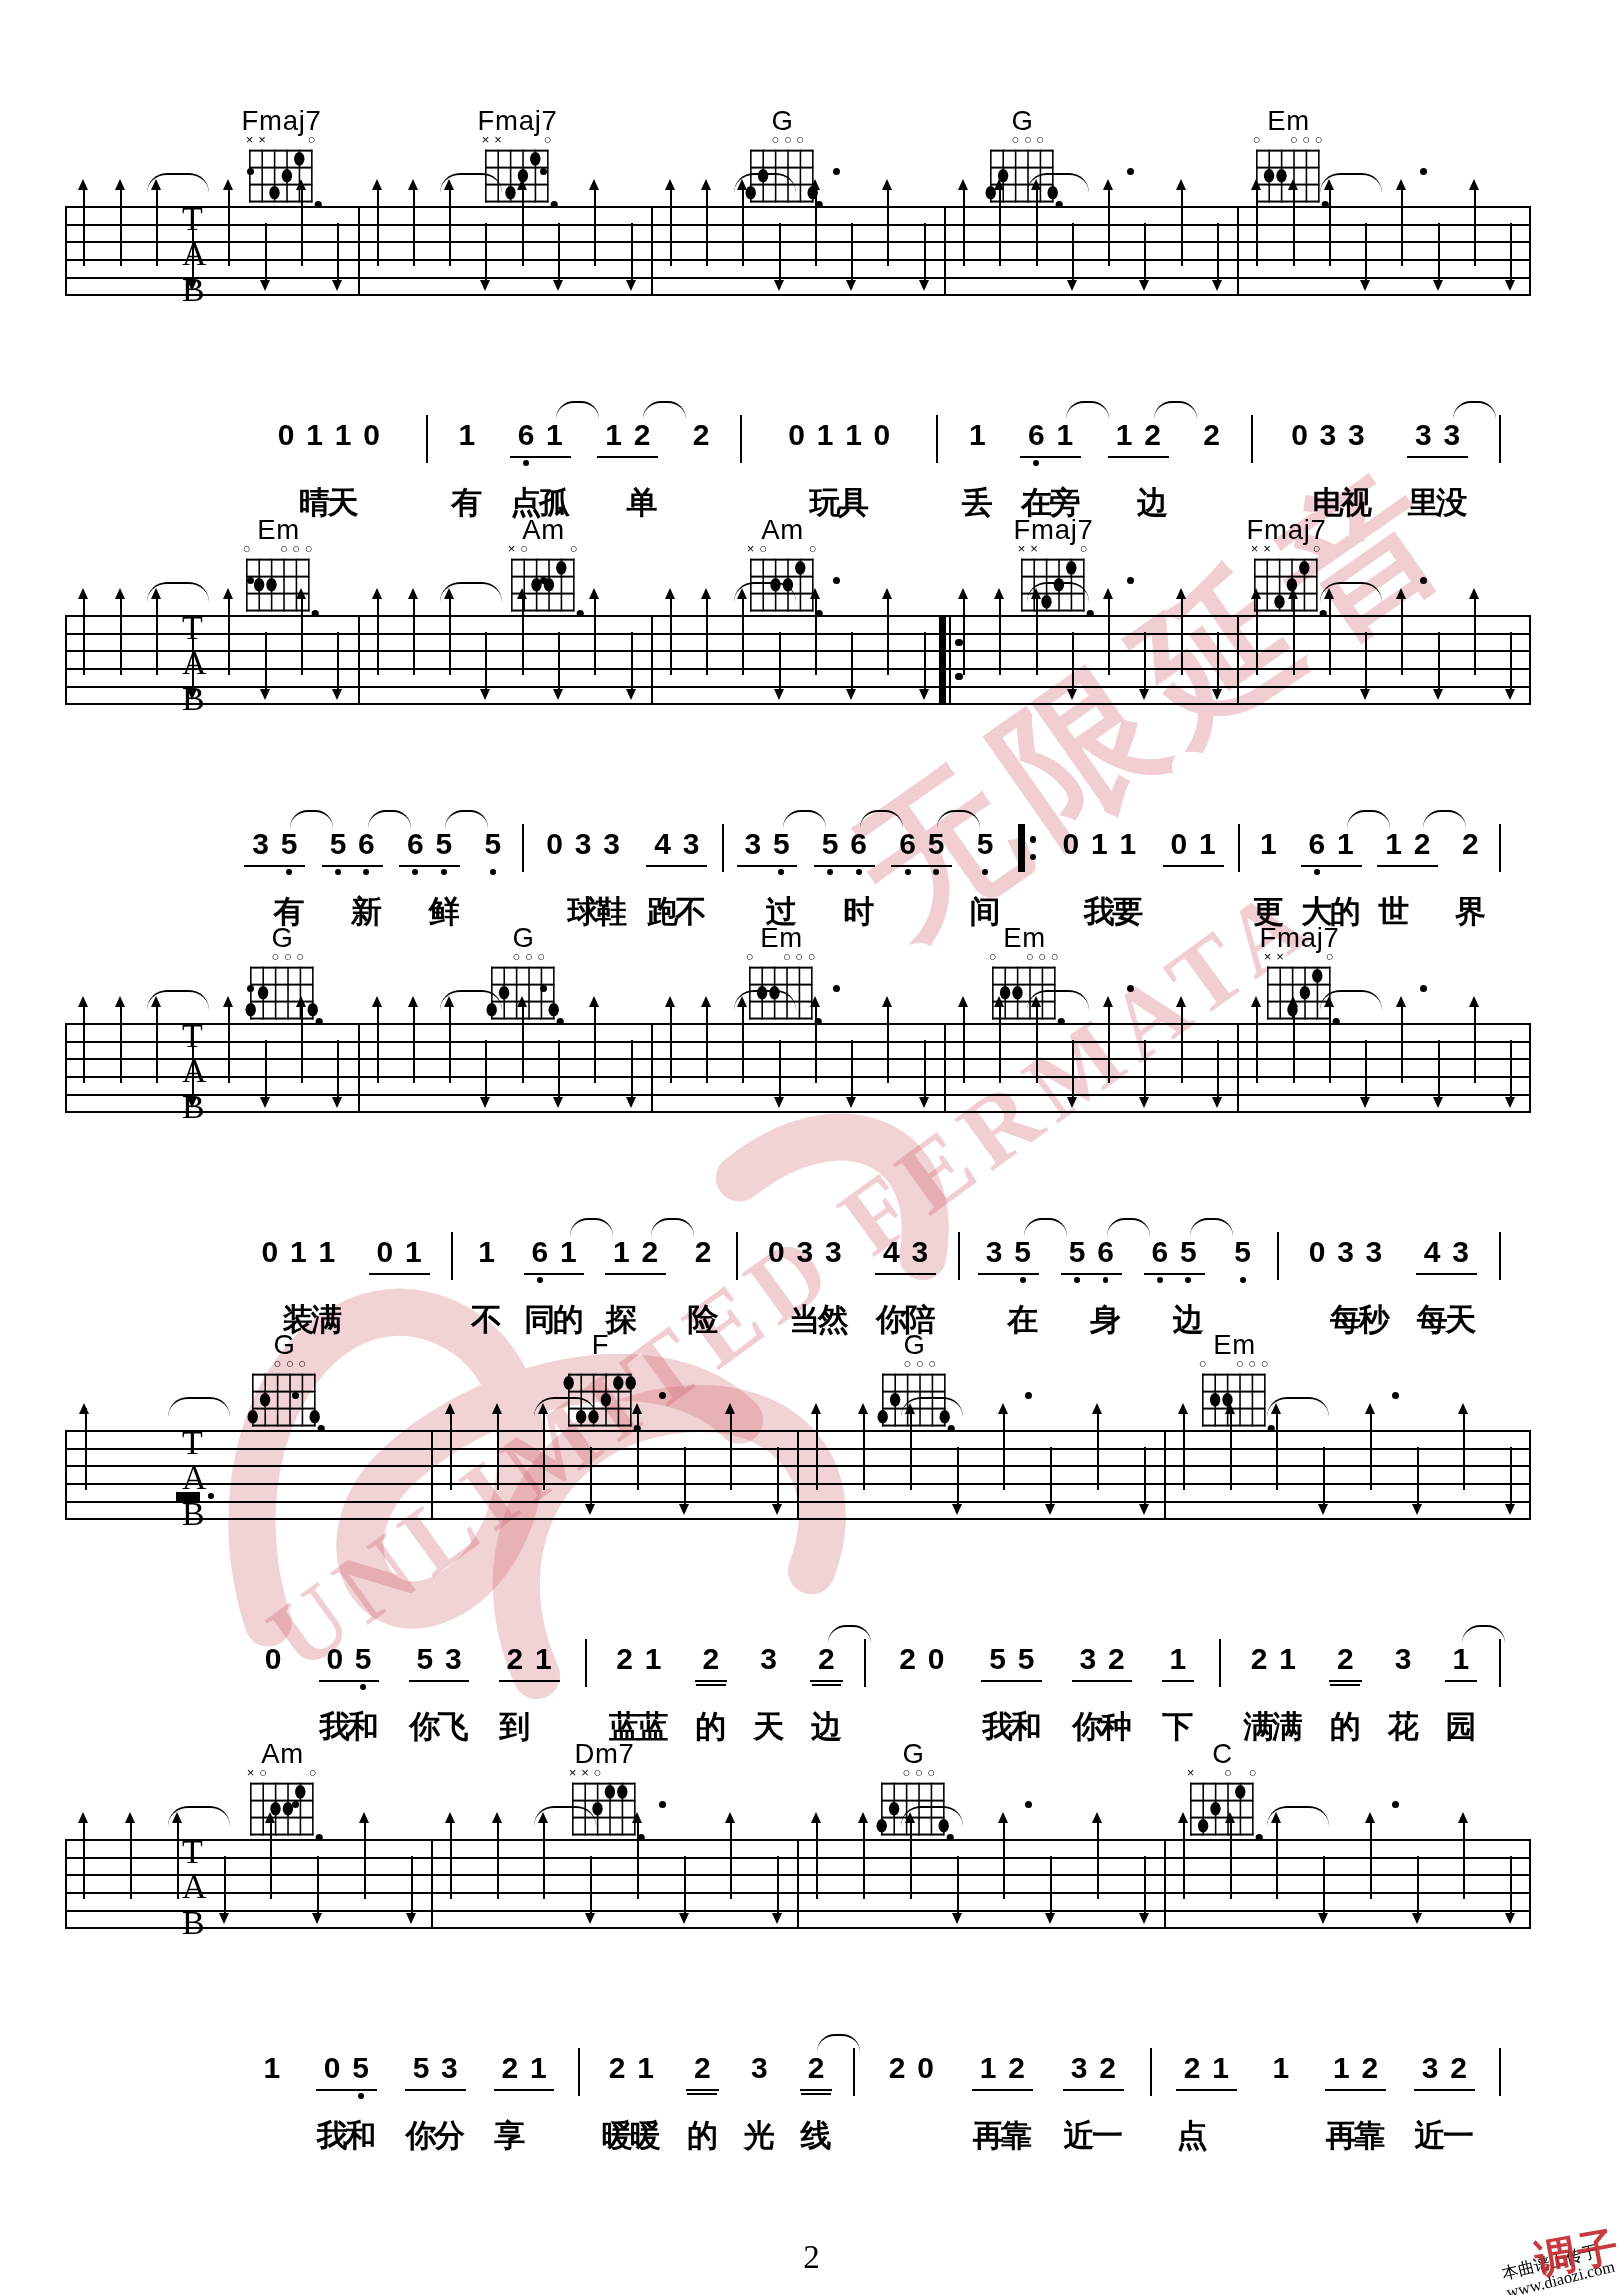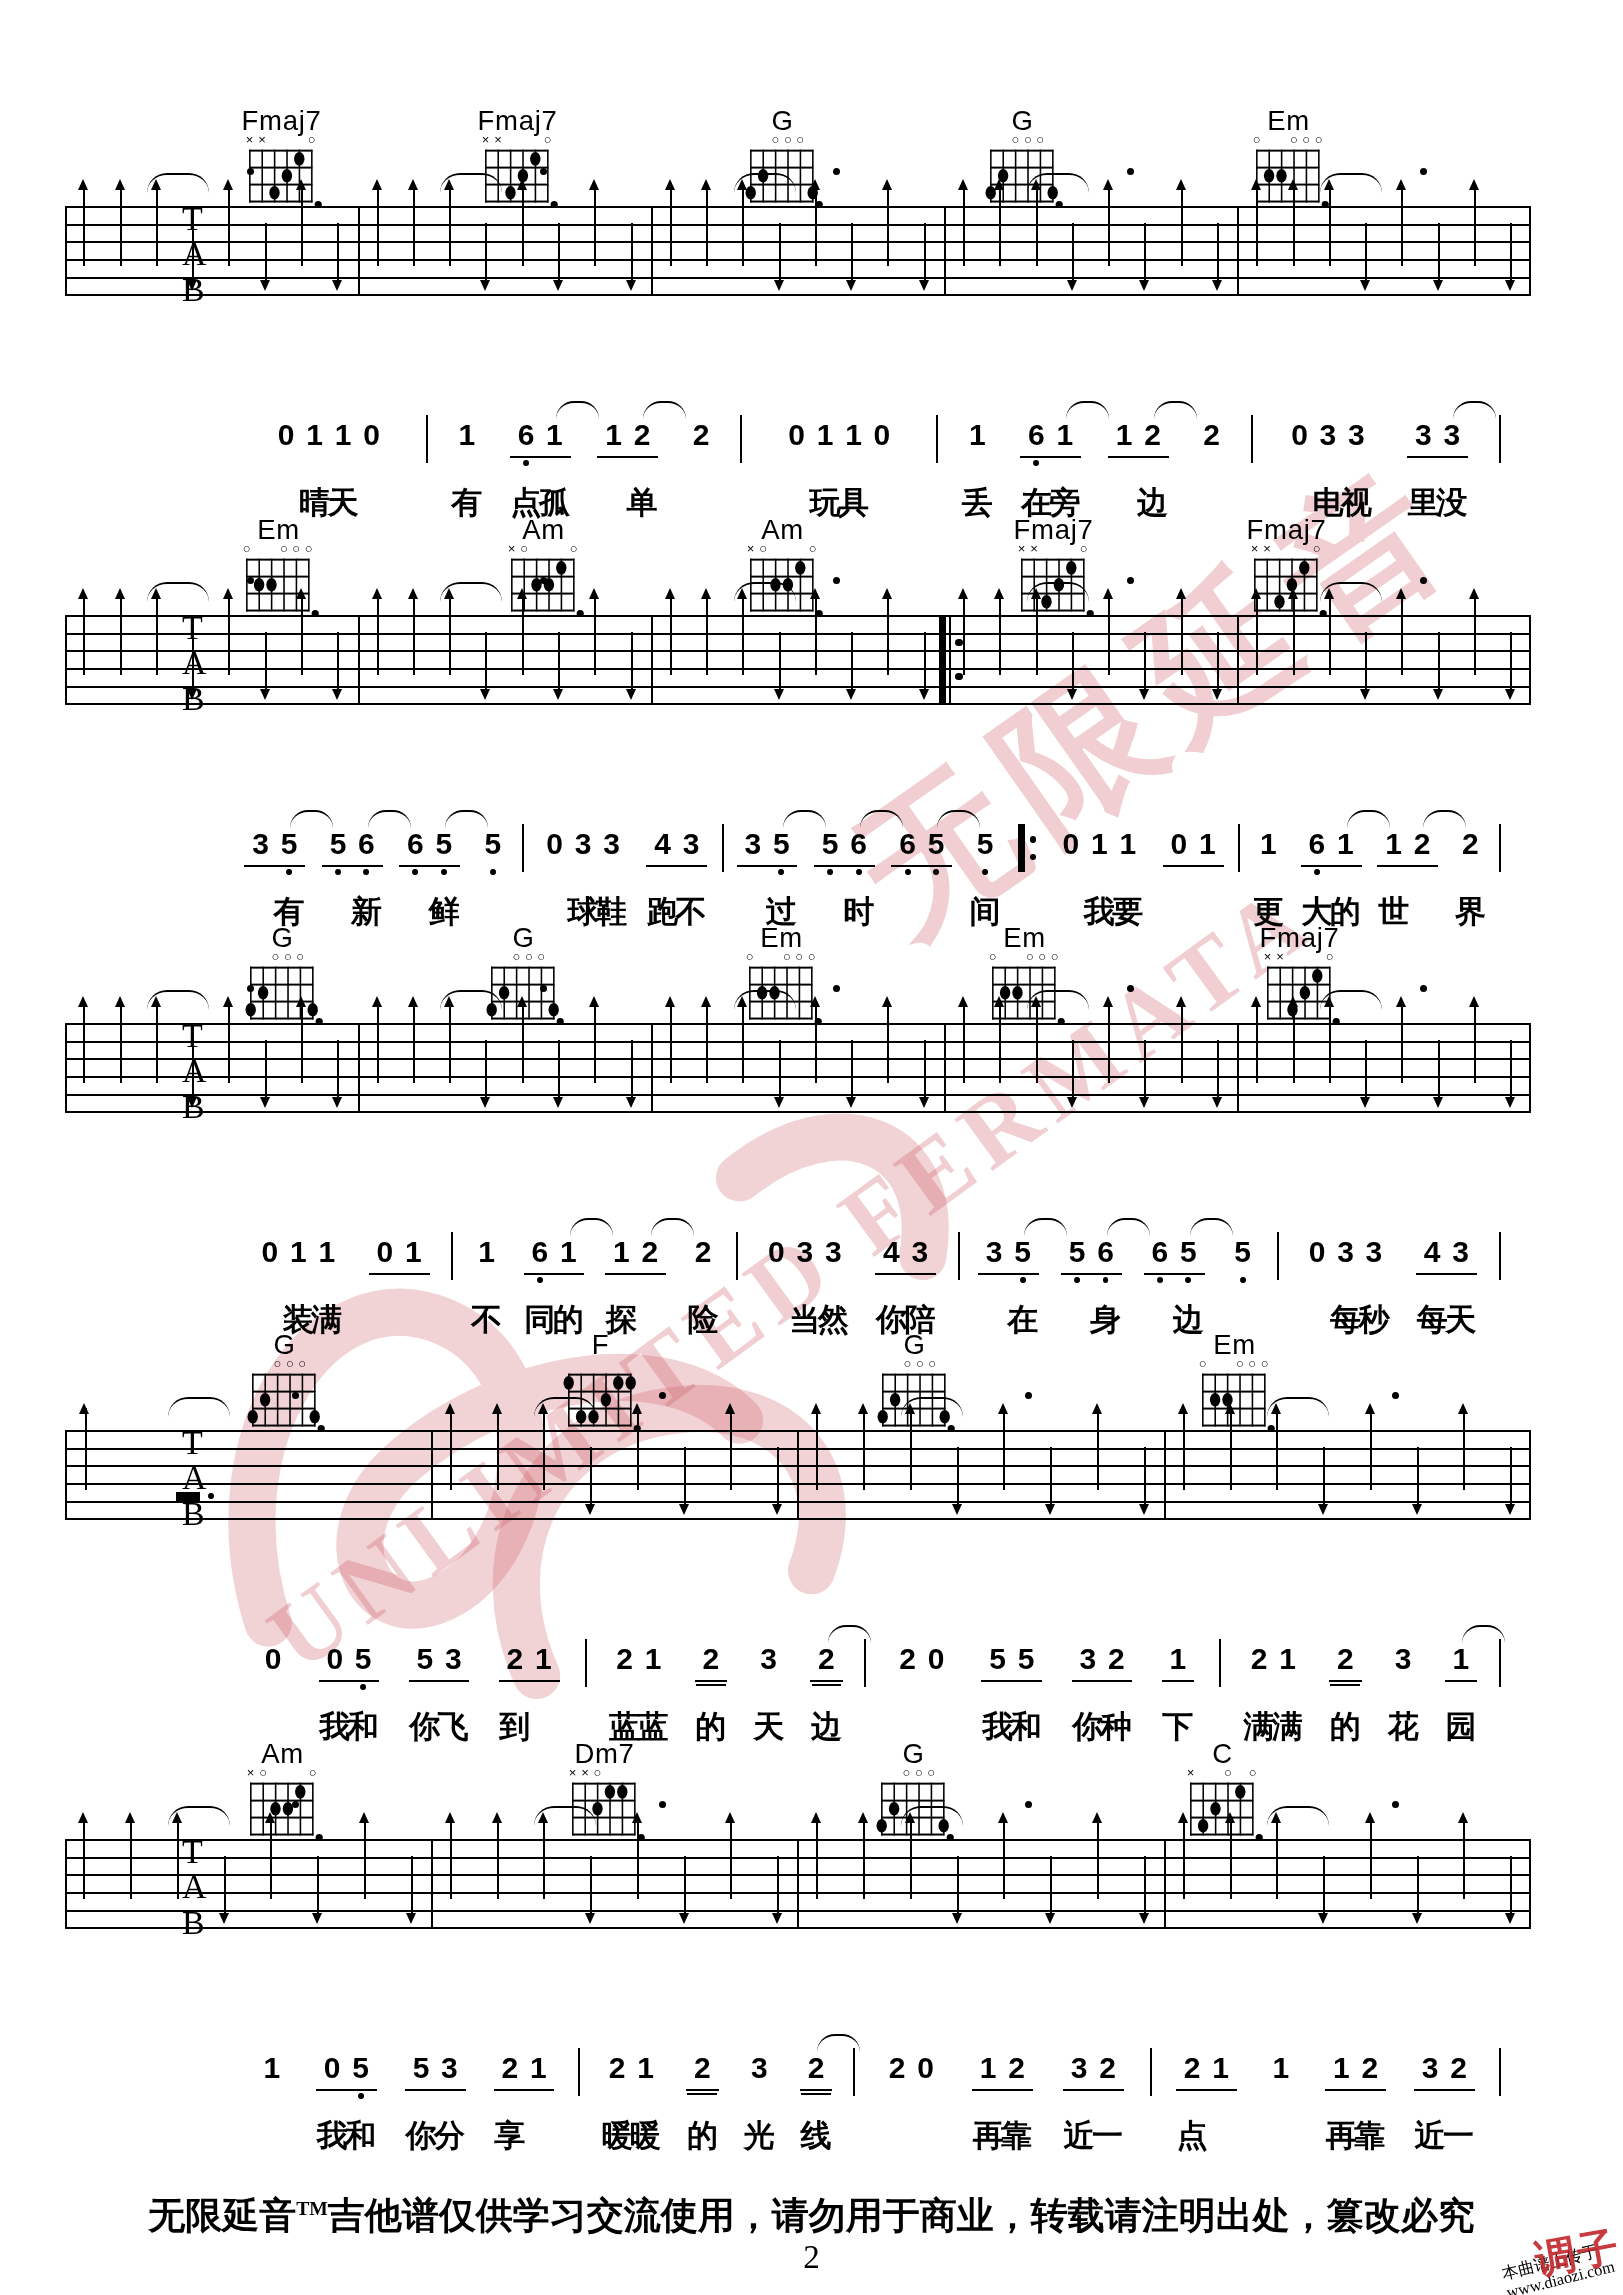--- a/index.html
+++ b/index.html
@@ -1274,21 +1274,20 @@
             <div class="grp u1">
               <span class="note"><span class="num">3</span><span class="lyr">近</span></span>
               <span class="note"><span class="num">2</span><span class="lyr">一</span></span>
             </div>
           </div>
           <div class="nbl"></div>
         </div>
       </div>
     </div>
 
-  <div class="footer"><span>无限延音</span><sup>TM</sup><span>吉他谱仅供学习交流使用，请勿用于商业，转载请注明出处，篡改必究</span></div>
 
   <div class="pagenum">2</div>
 
   <div class="upload">
     <div>本曲谱上传于</div>
     <div>www.diaozi.com</div>
   </div>
   <div class="stamp">调子</div>
 
 </div>

